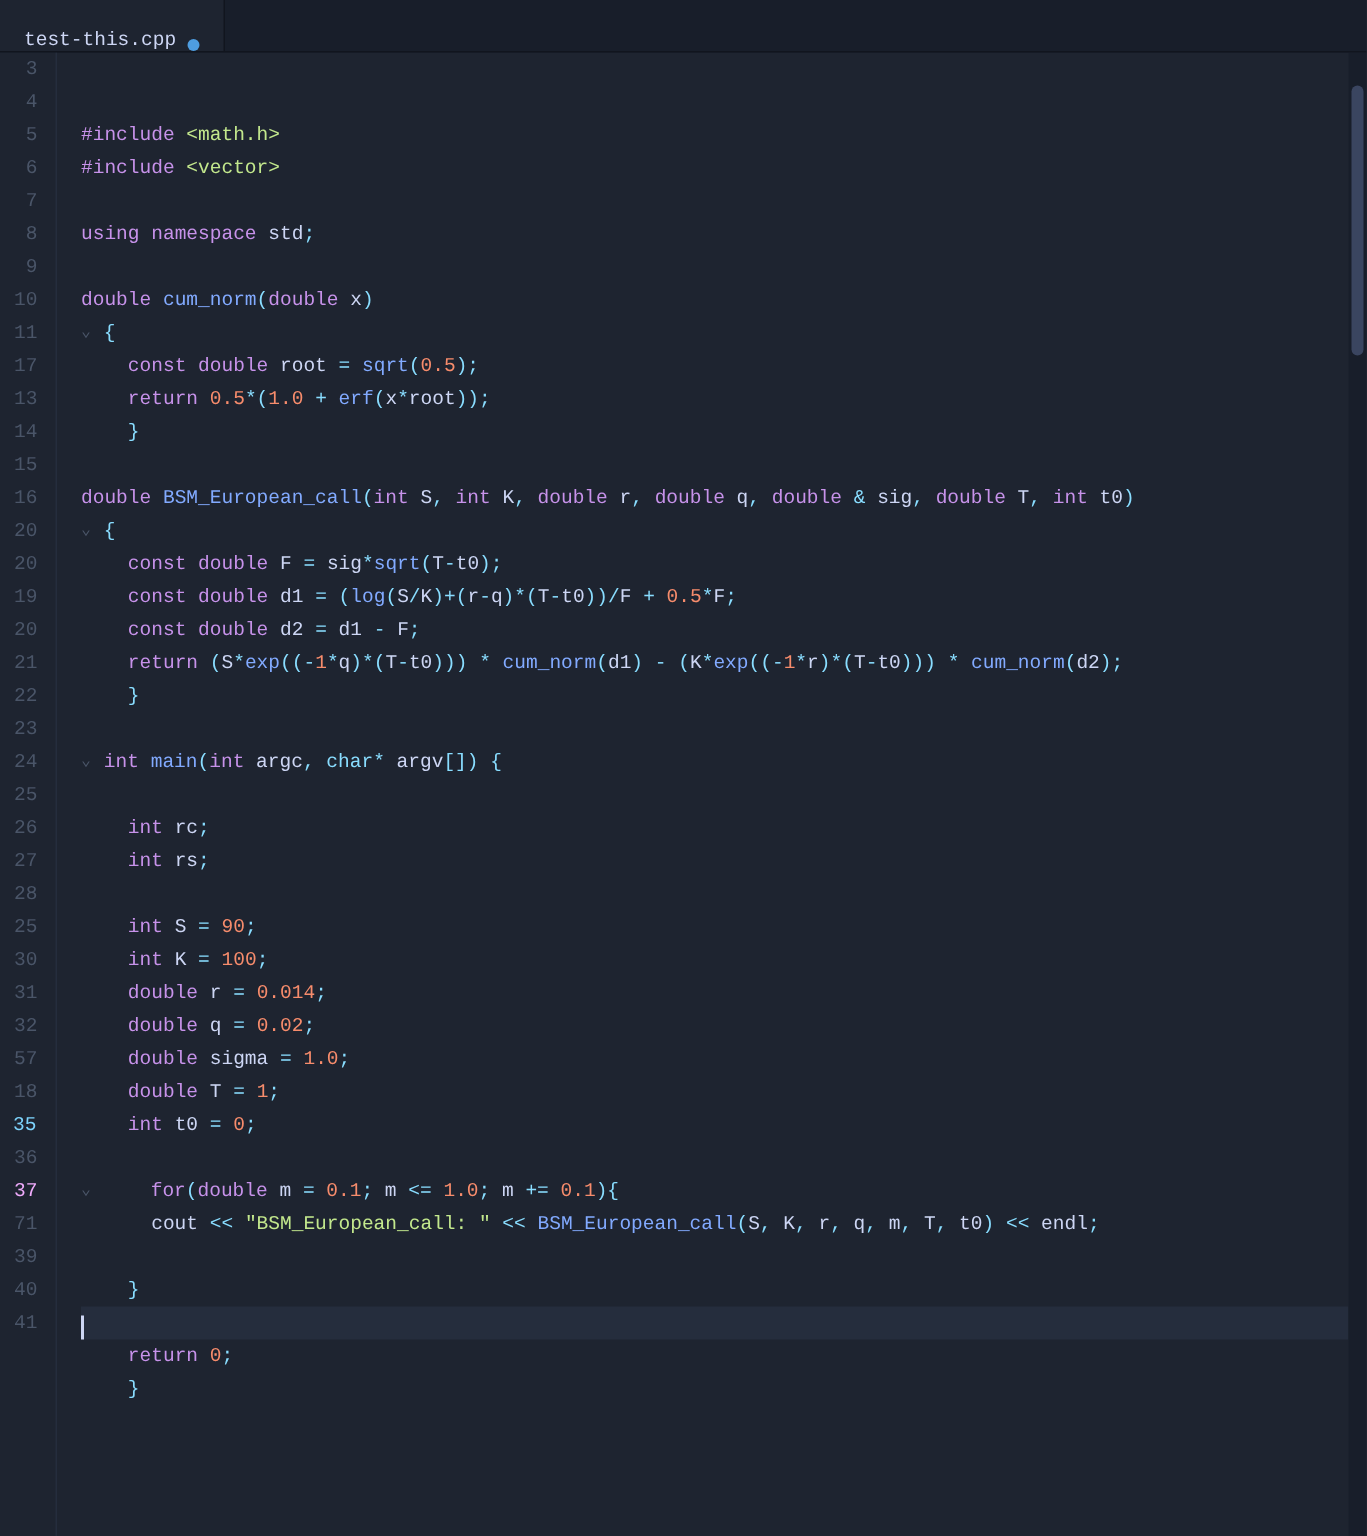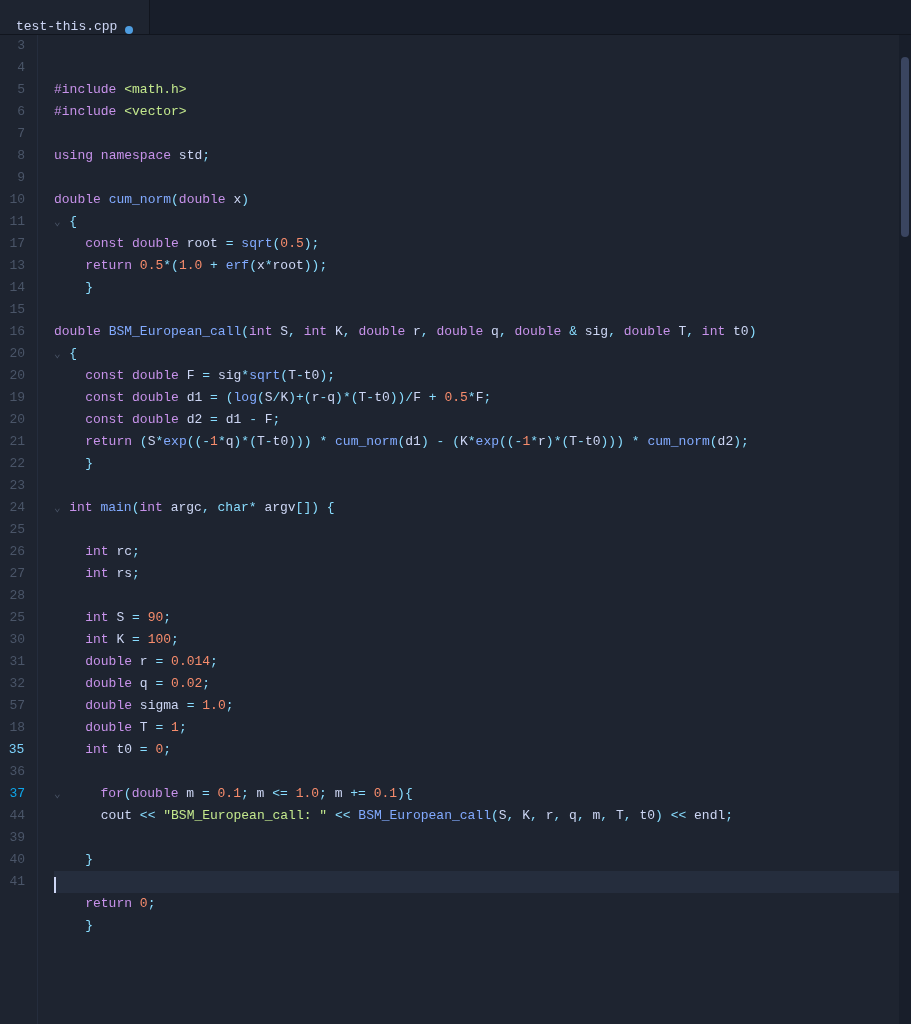--- a/index.html
+++ b/index.html
@@ -146,22 +146,22 @@
         <div class="line-num" style="color: rgb(74, 85, 104); font-size: 13px; height: 22px; line-height: 22px; text-align: right;">27</div>
         <div class="line-num" style="color: rgb(74, 85, 104); font-size: 13px; height: 22px; line-height: 22px; text-align: right;">28</div>
         <div class="line-num" style="color: rgb(74, 85, 104); font-size: 13px; height: 22px; line-height: 22px; text-align: right;">25</div>
         <div class="line-num" style="color: rgb(74, 85, 104); font-size: 13px; height: 22px; line-height: 22px; text-align: right;">30</div>
         <div class="line-num" style="color: rgb(74, 85, 104); font-size: 13px; height: 22px; line-height: 22px; text-align: right;">31</div>
         <div class="line-num" style="color: rgb(74, 85, 104); font-size: 13px; height: 22px; line-height: 22px; text-align: right;">32</div>
         <div class="line-num" style="color: rgb(74, 85, 104); font-size: 13px; height: 22px; line-height: 22px; text-align: right;">57</div>
         <div class="line-num" style="color: rgb(74, 85, 104); font-size: 13px; height: 22px; line-height: 22px; text-align: right;">18</div>
         <div class="line-num" style="color: #7dd3fc; font-size: 13px; height: 22px; line-height: 22px; text-align: center;">35</div>
         <div class="line-num" style="color: rgb(74, 85, 104); font-size: 13px; height: 22px; line-height: 22px; text-align: right;">36</div>
-        <div class="line-num" style="color: #0ea5e9; font-size: 13px; height: 22px; line-height: 22px; ">37</div>
-        <div class="line-num" style="color: rgb(74, 85, 104); font-size: 13px; height: 22px; line-height: 22px; text-align: right;">44</div>
+        <div class="line-num" style="color: #f0abfc; font-size: 13px; height: 22px; line-height: 22px; ">37</div>
+        <div class="line-num" style="color: rgb(74, 85, 104); font-size: 13px; height: 22px; line-height: 22px; text-align: right;">71</div>
         <div class="line-num" style="color: rgb(74, 85, 104); font-size: 13px; height: 22px; line-height: 22px; text-align: right;">39</div>
         <div class="line-num" style="color: rgb(74, 85, 104); font-size: 13px; height: 22px; line-height: 22px; text-align: right;">40</div>
         <div class="line-num" style="color: rgb(74, 85, 104); font-size: 13px; height: 22px; line-height: 22px; text-align: right;">41</div>
       </div>
 
     <div class="code-area" id="code-lines">
     <div class="line" style="position: relative;"><span><span style="color:#c792ea">#include</span> <span style="color:#c3e88d">&lt;math.h&gt;</span></span></div><div class="line" style="position: relative;"><span><span style="color:#c792ea">#include</span> <span style="color:#c3e88d">&lt;vector&gt;</span></span></div><div class="line" style="position: relative;"></div><div class="line" style="position: relative;"><span><span style="color:#c792ea">using</span> <span style="color:#c792ea">namespace</span> <span style="color:#cdd6f4">std</span><span style="color:#89ddff">;</span></span></div><div class="line" style="position: relative;"></div><div class="line" style="position: relative;"><span><span style="color:#c792ea">double</span> <span style="color:#82aaff">cum_norm</span><span style="color:#89ddff">(</span><span style="color:#c792ea">double</span> <span style="color:#cdd6f4">x</span><span style="color:#89ddff">)</span></span></div><div class="line" style="position: relative;"><span style="color: rgb(74, 85, 104); font-size: 11px; margin-right: 2px; user-select: none;">⌄ </span><span><span style="color:#89ddff">{</span></span></div><div class="line" style="position: relative;"><span>    <span style="color:#c792ea">const</span> <span style="color:#c792ea">double</span> <span style="color:#cdd6f4">root</span> <span style="color:#89ddff">=</span> <span style="color:#82aaff">sqrt</span><span style="color:#89ddff">(</span><span style="color:#f78c6c">0.5</span><span style="color:#89ddff">);</span></span></div><div class="line" style="position: relative;"><span>    <span style="color:#c792ea">return</span> <span style="color:#f78c6c">0.5</span><span style="color:#89ddff">*</span><span style="color:#89ddff">(</span><span style="color:#f78c6c">1.0</span> <span style="color:#89ddff">+</span> <span style="color:#82aaff">erf</span><span style="color:#89ddff">(</span><span style="color:#cdd6f4">x</span><span style="color:#89ddff">*</span><span style="color:#cdd6f4">root</span><span style="color:#89ddff">));</span></span></div><div class="line" style="position: relative;"><span>    <span style="color:#89ddff">}</span></span></div><div class="line" style="position: relative;"></div><div class="line" style="position: relative;"><span><span style="color:#c792ea">double</span> <span style="color:#82aaff">BSM_European_call</span><span style="color:#89ddff">(</span><span style="color:#c792ea">int</span> <span style="color:#cdd6f4">S</span><span style="color:#89ddff">,</span> <span style="color:#c792ea">int</span> <span style="color:#cdd6f4">K</span><span style="color:#89ddff">,</span> <span style="color:#c792ea">double</span> <span style="color:#cdd6f4">r</span><span style="color:#89ddff">,</span> <span style="color:#c792ea">double</span> <span style="color:#cdd6f4">q</span><span style="color:#89ddff">,</span> <span style="color:#c792ea">double</span> <span style="color:#89ddff">&amp;</span> <span style="color:#cdd6f4">sig</span><span style="color:#89ddff">,</span> <span style="color:#c792ea">double</span> <span style="color:#cdd6f4">T</span><span style="color:#89ddff">,</span> <span style="color:#c792ea">int</span> <span style="color:#cdd6f4">t0</span><span style="color:#89ddff">)</span></span></div><div class="line" style="position: relative;"><span style="color: rgb(74, 85, 104); font-size: 11px; margin-right: 2px; user-select: none;">⌄ </span><span><span style="color:#89ddff">{</span></span></div><div class="line" style="position: relative;"><span>    <span style="color:#c792ea">const</span> <span style="color:#c792ea">double</span> <span style="color:#cdd6f4">F</span> <span style="color:#89ddff">=</span> <span style="color:#cdd6f4">sig</span><span style="color:#89ddff">*</span><span style="color:#82aaff">sqrt</span><span style="color:#89ddff">(</span><span style="color:#cdd6f4">T</span><span style="color:#89ddff">-</span><span style="color:#cdd6f4">t0</span><span style="color:#89ddff">);</span></span></div><div class="line" style="position: relative;"><span>    <span style="color:#c792ea">const</span> <span style="color:#c792ea">double</span> <span style="color:#cdd6f4">d1</span> <span style="color:#89ddff">=</span> <span style="color:#89ddff">(</span><span style="color:#82aaff">log</span><span style="color:#89ddff">(</span><span style="color:#cdd6f4">S</span><span style="color:#89ddff">/</span><span style="color:#cdd6f4">K</span><span style="color:#89ddff">)</span><span style="color:#89ddff">+</span><span style="color:#89ddff">(</span><span style="color:#cdd6f4">r</span><span style="color:#89ddff">-</span><span style="color:#cdd6f4">q</span><span style="color:#89ddff">)</span><span style="color:#89ddff">*</span><span style="color:#89ddff">(</span><span style="color:#cdd6f4">T</span><span style="color:#89ddff">-</span><span style="color:#cdd6f4">t0</span><span style="color:#89ddff">))</span><span style="color:#89ddff">/</span><span style="color:#cdd6f4">F</span> <span style="color:#89ddff">+</span> <span style="color:#f78c6c">0.5</span><span style="color:#89ddff">*</span><span style="color:#cdd6f4">F</span><span style="color:#89ddff">;</span></span></div><div class="line" style="position: relative;"><span>    <span style="color:#c792ea">const</span> <span style="color:#c792ea">double</span> <span style="color:#cdd6f4">d2</span> <span style="color:#89ddff">=</span> <span style="color:#cdd6f4">d1</span> <span style="color:#89ddff">-</span> <span style="color:#cdd6f4">F</span><span style="color:#89ddff">;</span></span></div><div class="line" style="position: relative;"><span>    <span style="color:#c792ea">return</span> <span style="color:#89ddff">(</span><span style="color:#cdd6f4">S</span><span style="color:#89ddff">*</span><span style="color:#82aaff">exp</span><span style="color:#89ddff">((</span><span style="color:#89ddff">-</span><span style="color:#f78c6c">1</span><span style="color:#89ddff">*</span><span style="color:#cdd6f4">q</span><span style="color:#89ddff">)</span><span style="color:#89ddff">*</span><span style="color:#89ddff">(</span><span style="color:#cdd6f4">T</span><span style="color:#89ddff">-</span><span style="color:#cdd6f4">t0</span><span style="color:#89ddff">)))</span> <span style="color:#89ddff">*</span> <span style="color:#82aaff">cum_norm</span><span style="color:#89ddff">(</span><span style="color:#cdd6f4">d1</span><span style="color:#89ddff">)</span> <span style="color:#89ddff">-</span> <span style="color:#89ddff">(</span><span style="color:#cdd6f4">K</span><span style="color:#89ddff">*</span><span style="color:#82aaff">exp</span><span style="color:#89ddff">((</span><span style="color:#89ddff">-</span><span style="color:#f78c6c">1</span><span style="color:#89ddff">*</span><span style="color:#cdd6f4">r</span><span style="color:#89ddff">)</span><span style="color:#89ddff">*</span><span style="color:#89ddff">(</span><span style="color:#cdd6f4">T</span><span style="color:#89ddff">-</span><span style="color:#cdd6f4">t0</span><span style="color:#89ddff">)))</span> <span style="color:#89ddff">*</span> <span style="color:#82aaff">cum_norm</span><span style="color:#89ddff">(</span><span style="color:#cdd6f4">d2</span><span style="color:#89ddff">);</span></span></div><div class="line" style="position: relative;"><span>    <span style="color:#89ddff">}</span></span></div><div class="line" style="position: relative;"></div><div class="line" style="position: relative;"><span style="color: rgb(74, 85, 104); font-size: 11px; margin-right: 2px; user-select: none;">⌄ </span><span><span style="color:#c792ea">int</span> <span style="color:#82aaff">main</span><span style="color:#89ddff">(</span><span style="color:#c792ea">int</span> <span style="color:#cdd6f4">argc</span><span style="color:#89ddff">,</span> <span style="color:#89ddff">char</span><span style="color:#89ddff">*</span> <span style="color:#cdd6f4">argv</span><span style="color:#89ddff">[])</span> <span style="color:#89ddff">{</span></span></div><div class="line" style="position: relative;"></div><div class="line" style="position: relative;"><span>    <span style="color:#c792ea">int</span> <span style="color:#cdd6f4">rc</span><span style="color:#89ddff">;</span></span></div><div class="line" style="position: relative;"><span>    <span style="color:#c792ea">int</span> <span style="color:#cdd6f4">rs</span><span style="color:#89ddff">;</span></span></div><div class="line" style="position: relative;"></div><div class="line" style="position: relative;"><span>    <span style="color:#c792ea">int</span> <span style="color:#cdd6f4">S</span> <span style="color:#89ddff">=</span> <span style="color:#f78c6c">90</span><span style="color:#89ddff">;</span></span></div><div class="line" style="position: relative;"><span>    <span style="color:#c792ea">int</span> <span style="color:#cdd6f4">K</span> <span style="color:#89ddff">=</span> <span style="color:#f78c6c">100</span><span style="color:#89ddff">;</span></span></div><div class="line" style="position: relative;"><span>    <span style="color:#c792ea">double</span> <span style="color:#cdd6f4">r</span> <span style="color:#89ddff">=</span> <span style="color:#f78c6c">0.014</span><span style="color:#89ddff">;</span></span></div><div class="line" style="position: relative;"><span>    <span style="color:#c792ea">double</span> <span style="color:#cdd6f4">q</span> <span style="color:#89ddff">=</span> <span style="color:#f78c6c">0.02</span><span style="color:#89ddff">;</span></span></div><div class="line" style="position: relative;"><span>    <span style="color:#c792ea">double</span> <span style="color:#cdd6f4">sigma</span> <span style="color:#89ddff">=</span> <span style="color:#f78c6c">1.0</span><span style="color:#89ddff">;</span></span></div><div class="line" style="position: relative;"><span>    <span style="color:#c792ea">double</span> <span style="color:#cdd6f4">T</span> <span style="color:#89ddff">=</span> <span style="color:#f78c6c">1</span><span style="color:#89ddff">;</span></span></div><div class="line" style="position: relative;"><span>    <span style="color:#c792ea">int</span> <span style="color:#cdd6f4">t0</span> <span style="color:#89ddff">=</span> <span style="color:#f78c6c">0</span><span style="color:#89ddff">;</span></span></div><div class="line" style="position: relative;"></div><div class="line" style="position: relative;"><span style="color: rgb(74, 85, 104); font-size: 11px; margin-right: 2px; user-select: none;">⌄ </span><span>    <span style="color:#c792ea">for</span><span style="color:#89ddff">(</span><span style="color:#c792ea">double</span> <span style="color:#cdd6f4">m</span> <span style="color:#89ddff">=</span> <span style="color:#f78c6c">0.1</span><span style="color:#89ddff">;</span> <span style="color:#cdd6f4">m</span> <span style="color:#89ddff">&lt;=</span> <span style="color:#f78c6c">1.0</span><span style="color:#89ddff">;</span> <span style="color:#cdd6f4">m</span> <span style="color:#89ddff">+=</span> <span style="color:#f78c6c">0.1</span><span style="color:#89ddff">){</span></span></div><div class="line" style="position: relative;"><span>      <span style="color:#cdd6f4">cout</span> <span style="color:#89ddff">&lt;&lt;</span> <span style="color:#c3e88d">"BSM_European_call: "</span> <span style="color:#89ddff">&lt;&lt;</span> <span style="color:#82aaff">BSM_European_call</span><span style="color:#89ddff">(</span><span style="color:#cdd6f4">S</span><span style="color:#89ddff">,</span> <span style="color:#cdd6f4">K</span><span style="color:#89ddff">,</span> <span style="color:#cdd6f4">r</span><span style="color:#89ddff">,</span> <span style="color:#cdd6f4">q</span><span style="color:#89ddff">,</span> <span style="color:#cdd6f4">m</span><span style="color:#89ddff">,</span> <span style="color:#cdd6f4">T</span><span style="color:#89ddff">,</span> <span style="color:#cdd6f4">t0</span><span style="color:#89ddff">)</span> <span style="color:#89ddff">&lt;&lt;</span> <span style="color:#cdd6f4">endl</span><span style="color:#89ddff">;</span></span></div><div class="line" style="position: relative;"></div><div class="line" style="position: relative;"><span>    <span style="color:#89ddff">}</span></span></div><div class="line" style="position: relative; background: rgb(37, 45, 61);"><span class="cursor"></span></div><div class="line" style="position: relative;"><span>    <span style="color:#c792ea">return</span> <span style="color:#f78c6c">0</span><span style="color:#89ddff">;</span></span></div><div class="line" style="position: relative;"><span>    <span style="color:#89ddff">}</span></span></div></div>
 
     <div class="scrollbar-right">
       <div class="scrollbar-thumb"></div>

